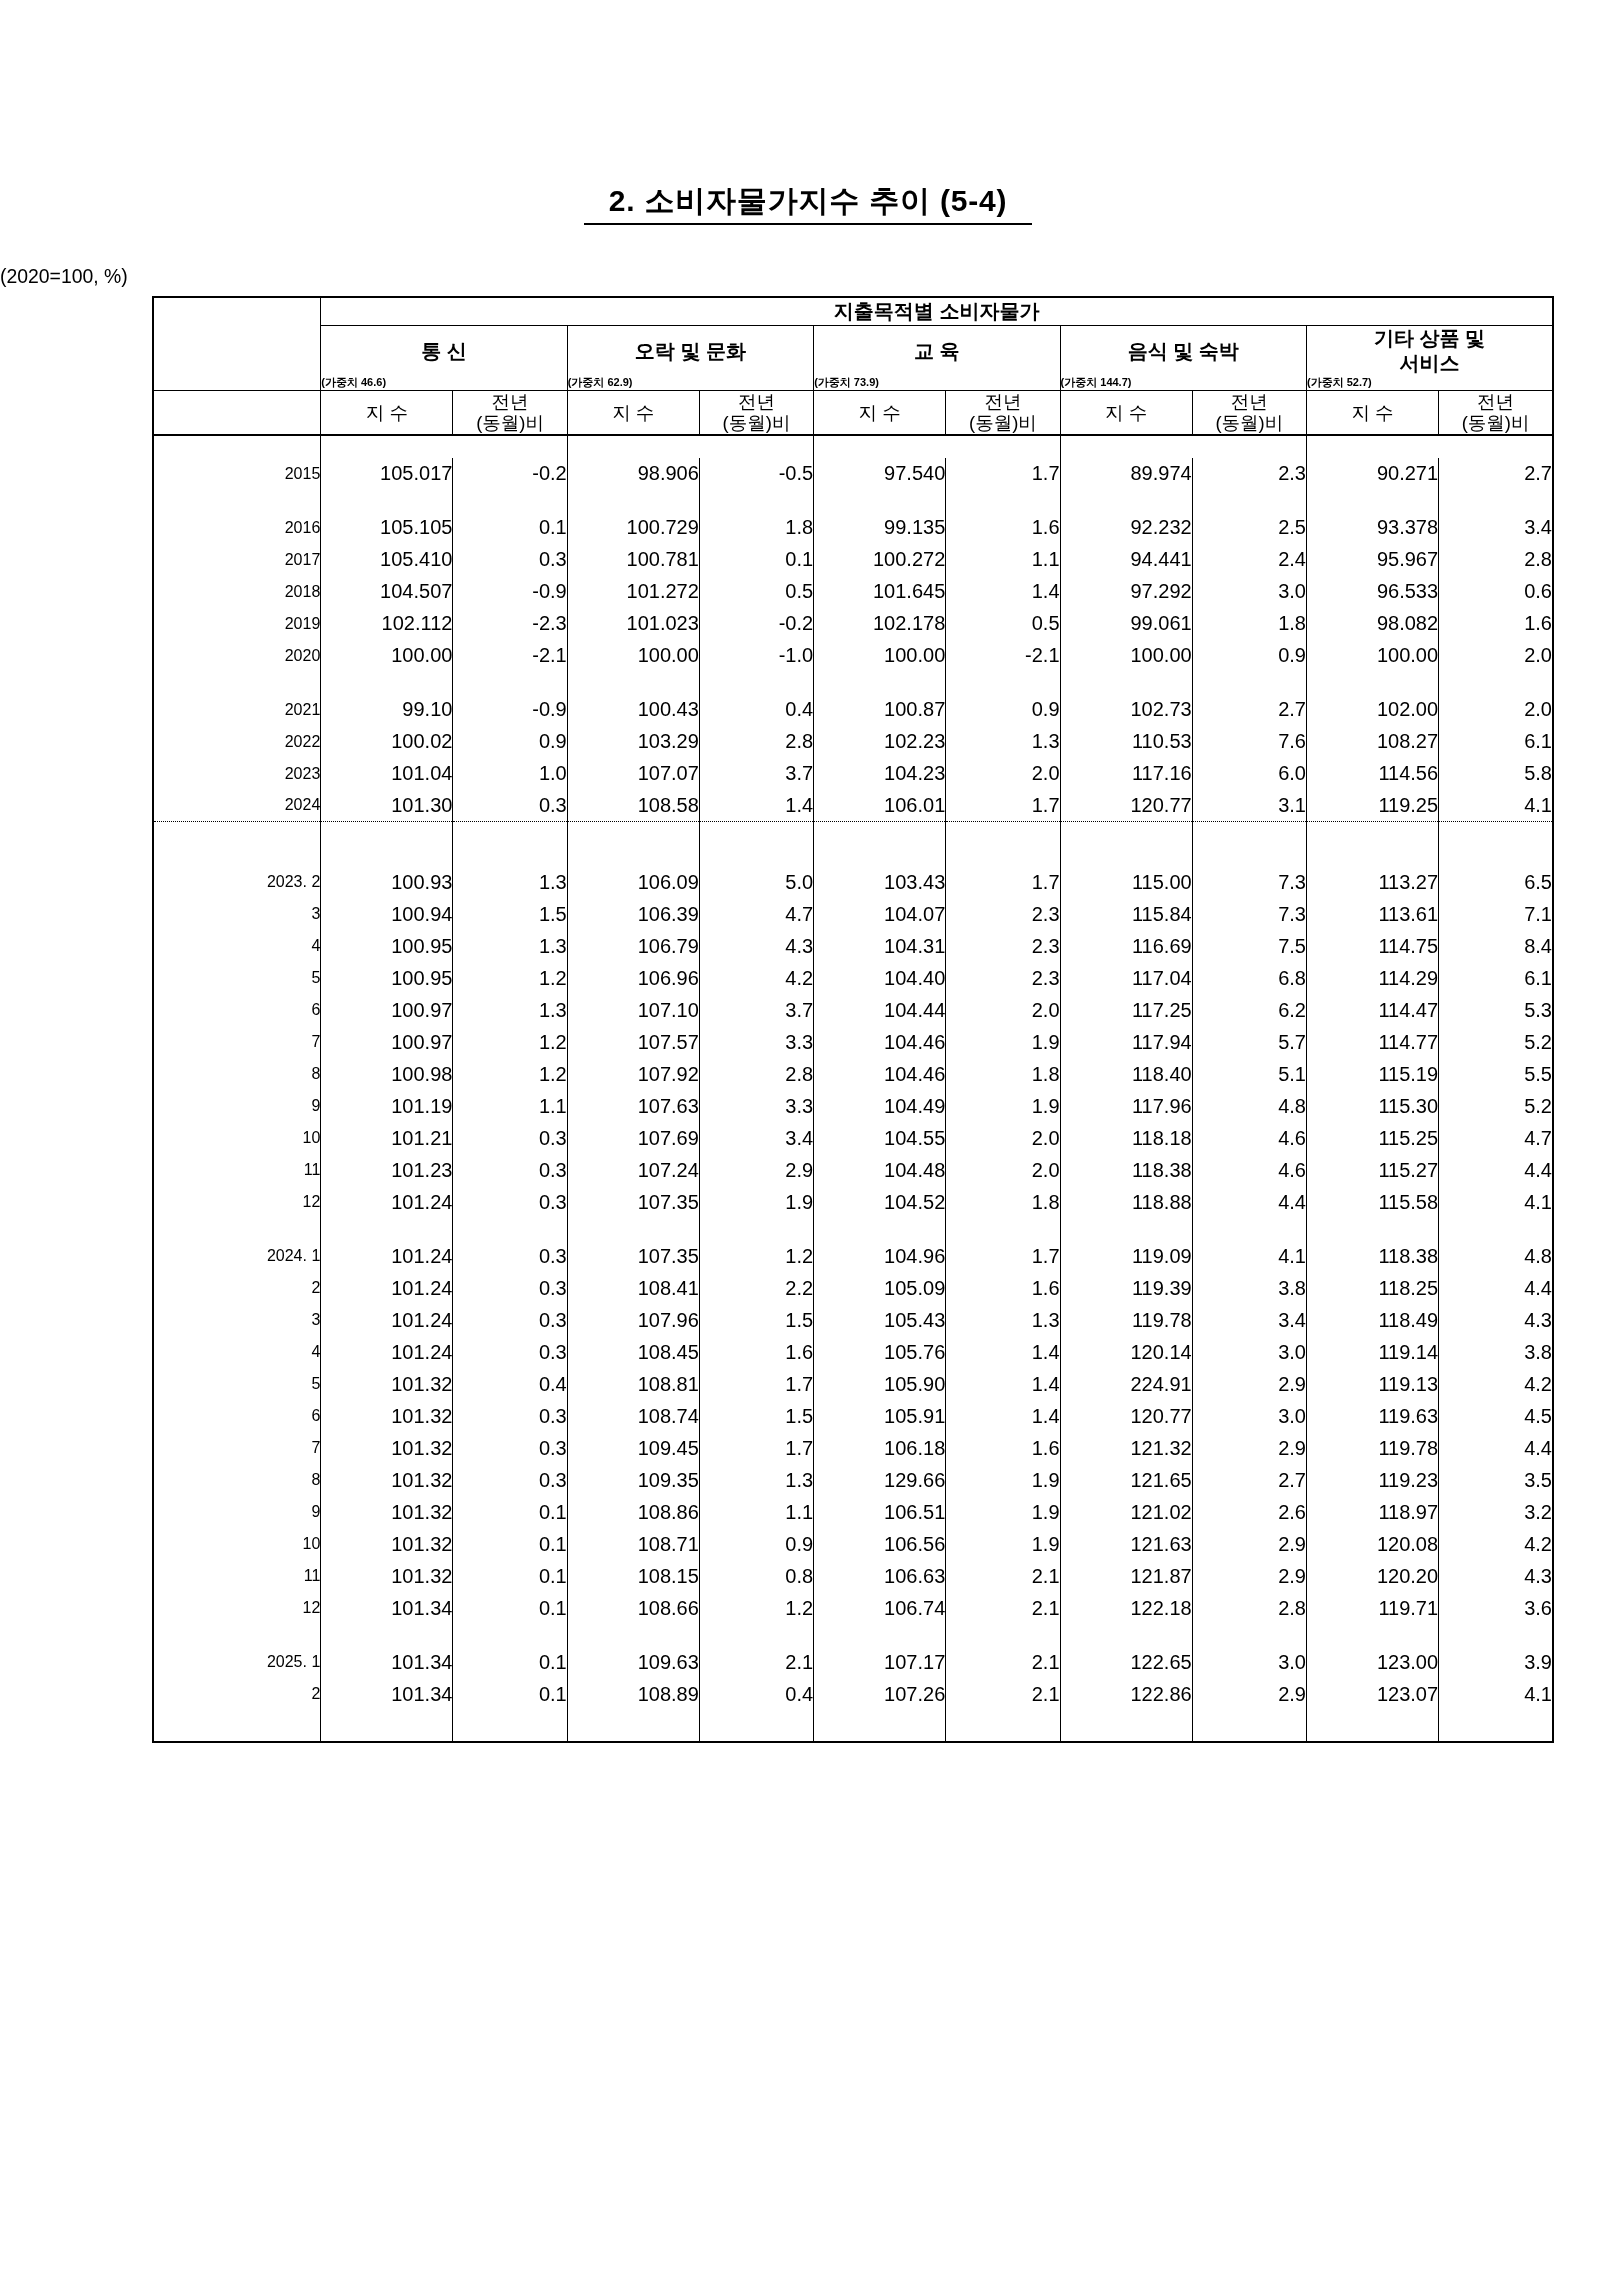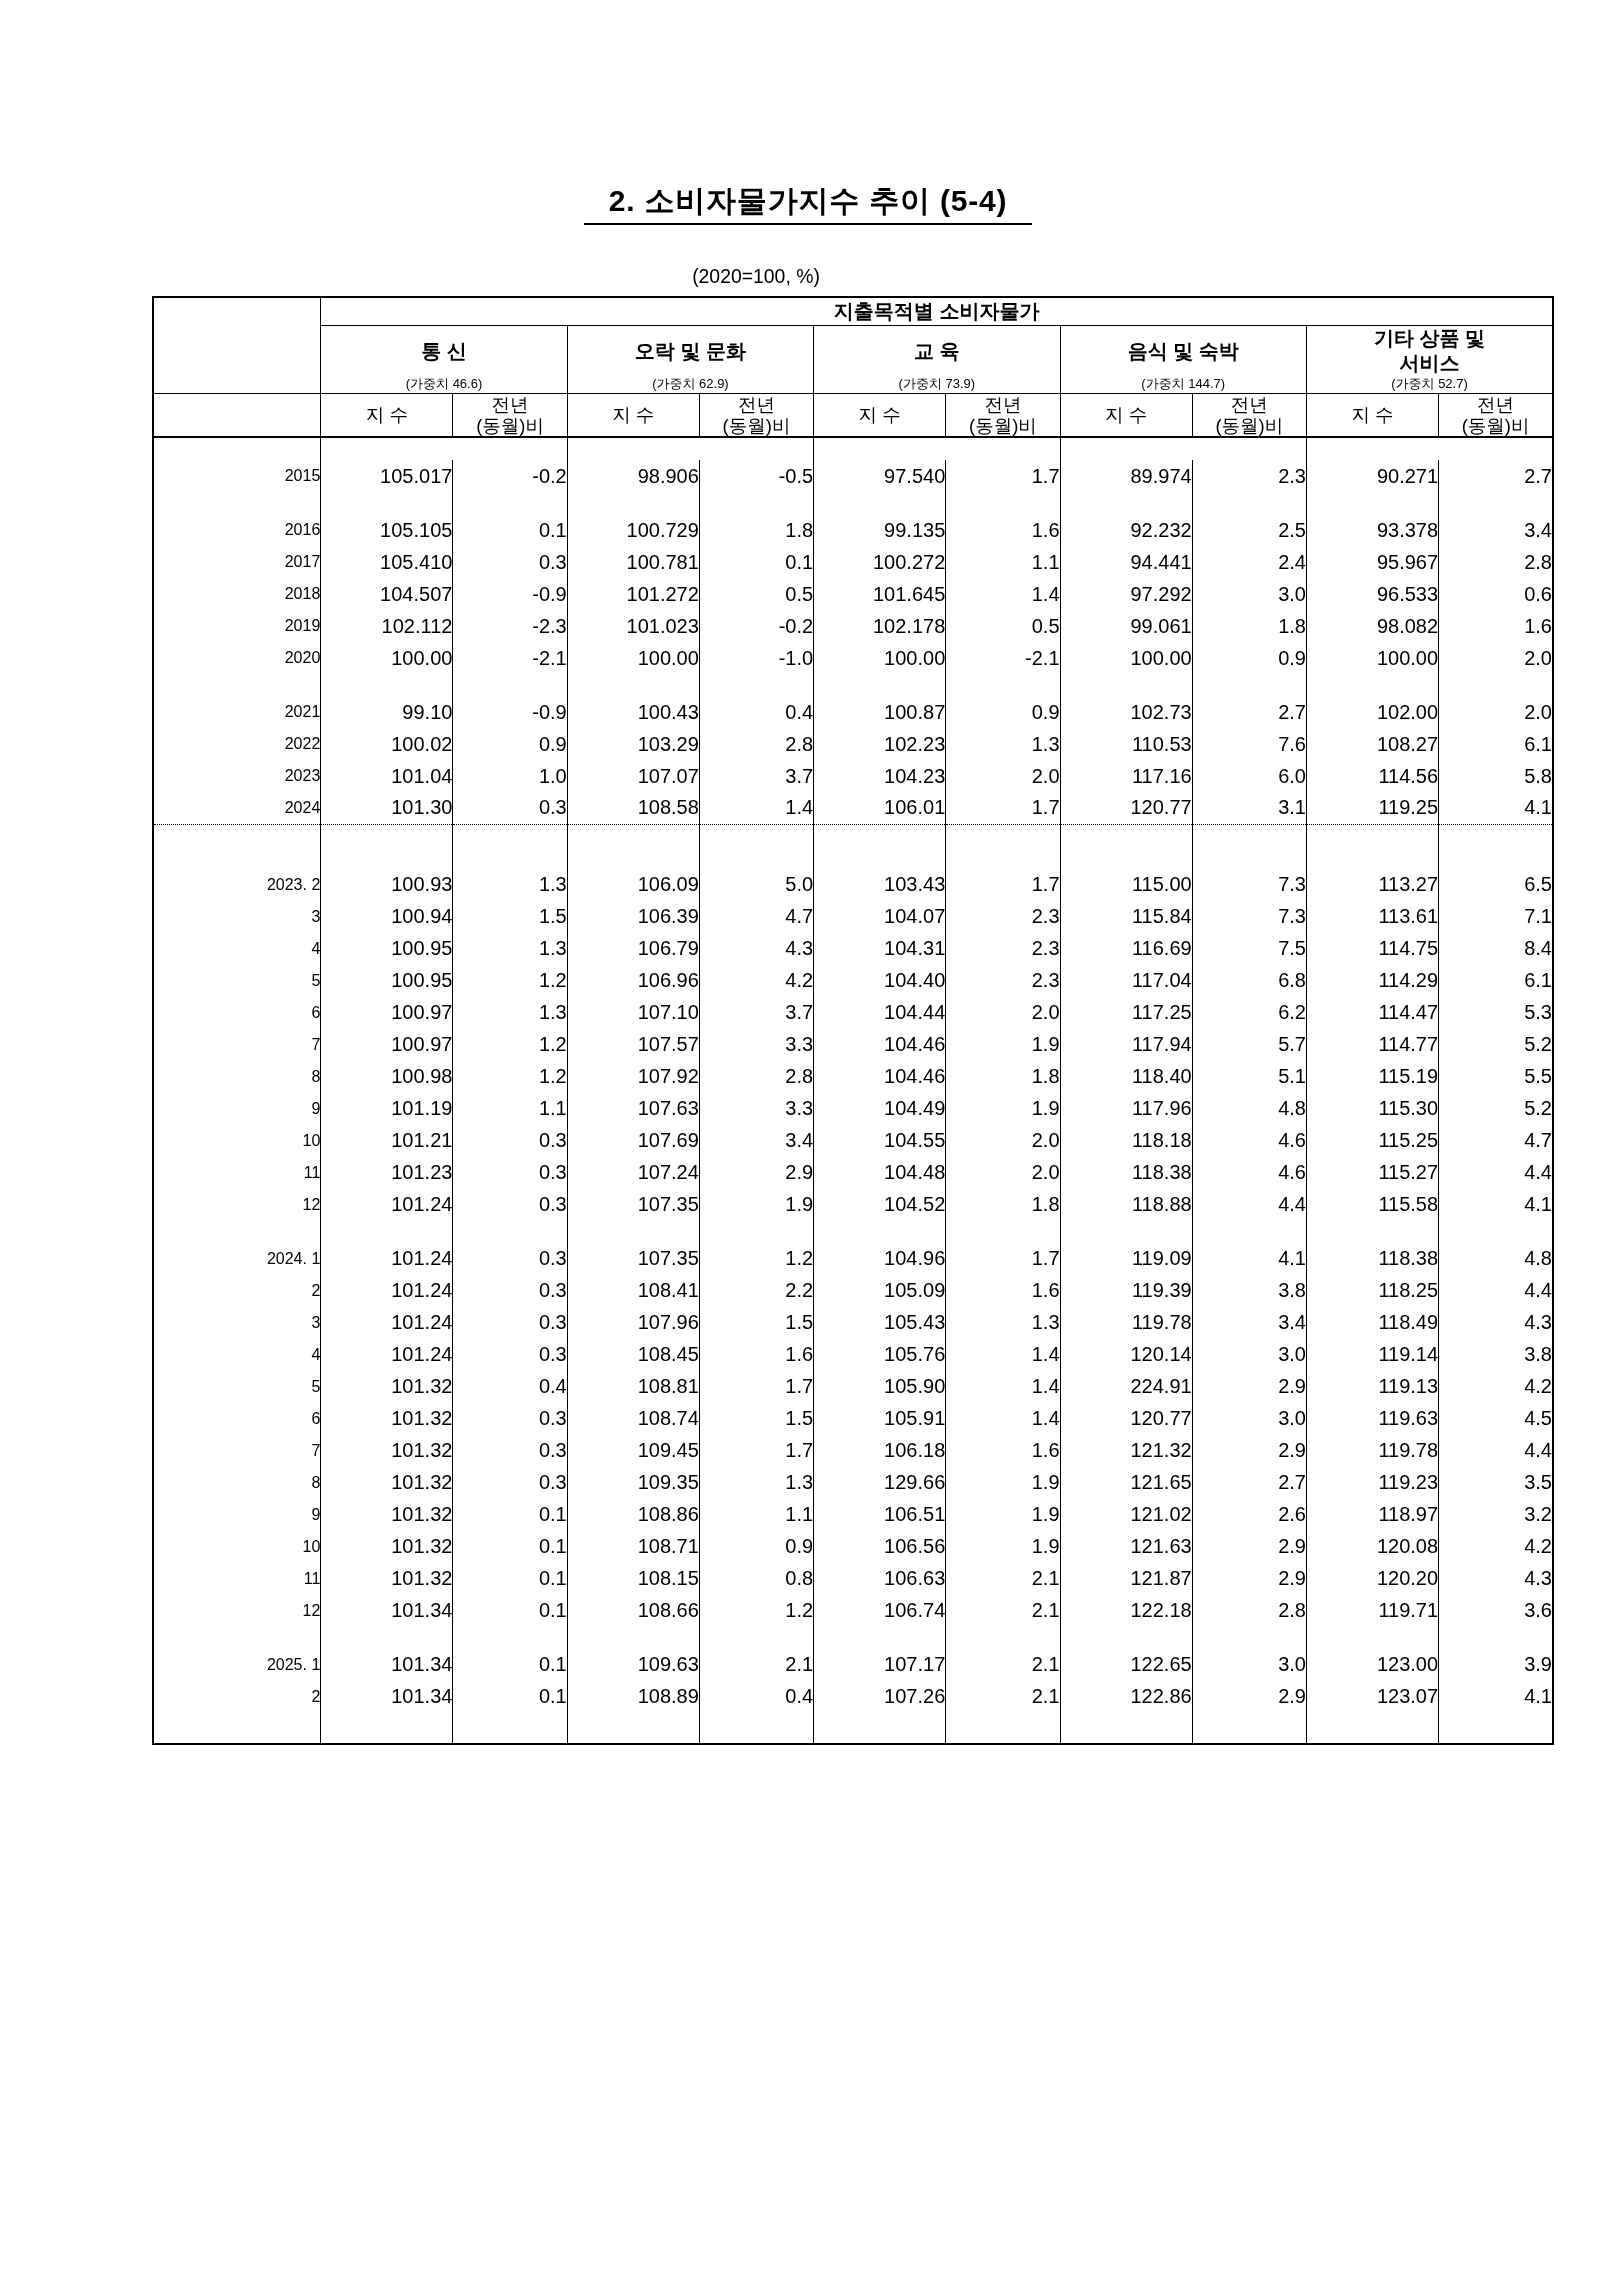--- a/index.html
+++ b/index.html
@@ -29,21 +29,21 @@
     display: inline-block;
     font-size: 30px;
     font-weight: bold;
     letter-spacing: 0.8px;
     padding-bottom: 1px;
     border-bottom: 2.5px solid #000;
     padding-left: 25px;
     padding-right: 25px;
   }
   .unit-note {
-    text-align: center;
+    text-align: left;
     font-size: 19.4px;
     margin-top: 40px;
     padding-right: 104px;
   }
   .table-zone {
     margin-top: 8.4px;
     padding-left: 152px;
     padding-right: 126px;
   }
   table.cpi {
@@ -66,24 +66,24 @@
     border-bottom: 0.8px solid #000;
   }
   .grp-name {
     text-align: center;
     font-weight: bold;
     font-size: 20px;
     line-height: 1.25;
     padding-top: 10px;
   }
   .grp-weight {
-    text-align: center;
-    font-size: 13px;
+    font-size: 11px;
     padding-bottom: 8.4px;
     line-height: 1.25;
+    font-weight: bold;
   }
   .sub-head {
     text-align: center;
     font-size: 18.5px;
     line-height: 1.15;
     padding: 5px 0 6.7px 0;
     border-top: 0.8px solid #000;
     border-bottom: 2.5px solid #000;
   }
   .vline-l { border-left: 0.8px solid #000; }

